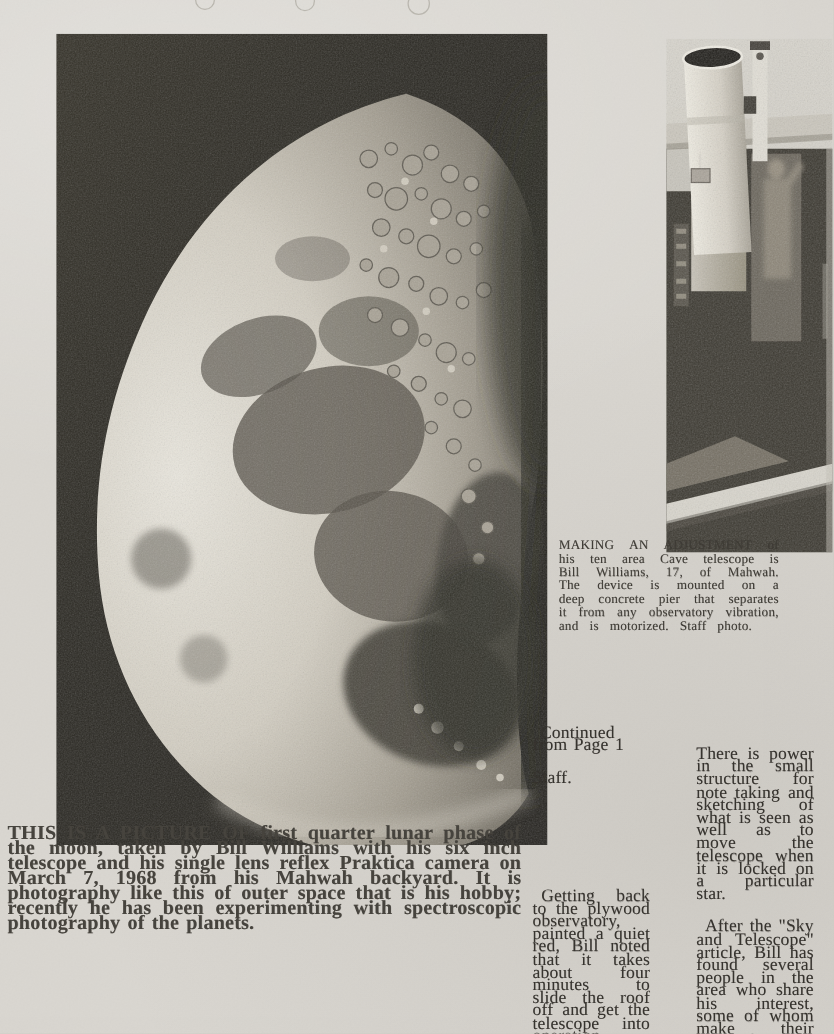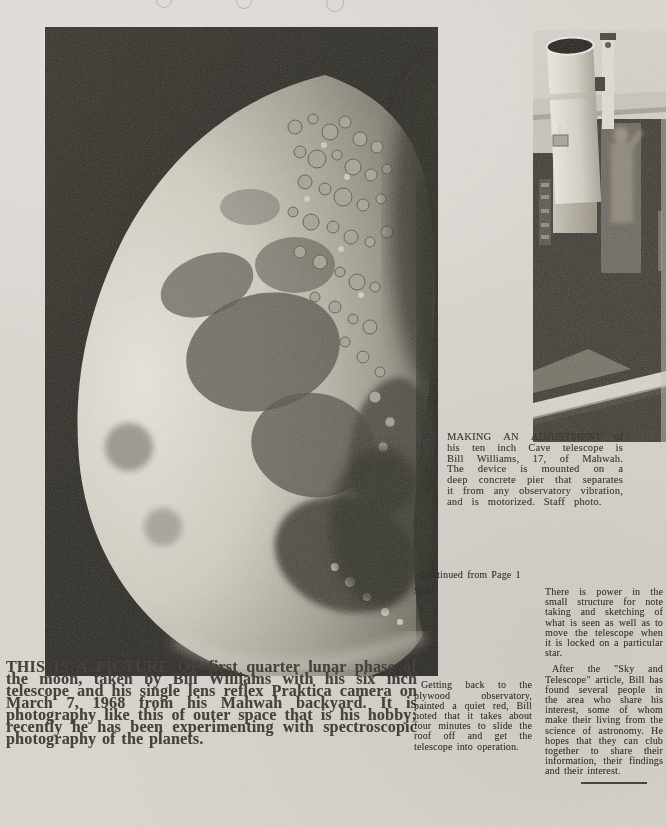--- a/index.html
+++ b/index.html
@@ -51,22 +51,22 @@
     letter-spacing:-0.5px;
     color:#272521;
     text-shadow:0.5px 0.5px 0 rgba(39,37,33,.4);
   }
   #article-columns{
     position:absolute;left:410px;top:566px;width:257px;
     display:flex;gap:5px;
   }
   .col{width:126px;color:#34312c;}
   .col p{
-    margin:4px;
-    font-size:10px;line-height:10.2px;
+    margin:16px;
+    font-size:14px;line-height:10.2px;
     letter-spacing:.15px;word-spacing:1.5px;
     text-align:justify;
     text-shadow:0.25px 0.25px 0 rgba(40,38,34,.3);
   }
   .col p + p{margin-top:6px;}
   #col-right{padding-top:17px;}
   .note{text-indent:6px;}
   .p-indent{text-indent:7px;}
   .p-deep-indent{text-indent:52px;}
   #p-getting-back{margin-top:84px;}
@@ -285,21 +285,21 @@
       <polygon points="0,372 133,340 133,356 0,388" fill="#d9d6cd"></polygon>
       <polygon points="0,386 133,354 133,362 0,394" fill="#55514a" opacity="0.5"></polygon>
 
       <rect x="128" y="88" width="5" height="323" fill="#c5c1b7" opacity="0.5"></rect>
       <rect x="125" y="180" width="4" height="60" fill="#b5b1a7" opacity="0.4"></rect>
 
       <rect x="0" y="0" width="133" height="411" filter="url(#grain2)" opacity="0.25"></rect>
     </svg>
   </figure>
 
-  <figcaption class="caption" id="telescope-caption">MAKING AN ADJUSTMENT of his ten inch Cave telescope is Bill Williams, 17, of Mahwah. The device is mounted on a deep concrete pier that separates it from any observatory vibration, and is motorized. Staff photo.</figcaption>
+  <figcaption class="caption" id="telescope-caption">MAKING AN ADJUSTMENT of his ten area Cave telescope is Bill Williams, 17, of Mahwah. The device is mounted on a deep concrete pier that separates it from any observatory vibration, and is motorized. Staff photo.</figcaption>
 
 
   <div id="article-columns">
     <div class="col" id="col-left">
       <p class="note">Continued from Page 1</p>
       <p>Staff.</p>
       <p class="p-indent" id="p-getting-back">Getting back to the plywood observatory, painted a quiet red, Bill noted that it takes about four minutes to slide the roof off and get the telescope into operation.</p>
     </div>
     <div class="col" id="col-right">
       <p>There is power in the small structure for note taking and sketching of what is seen as well as to move the telescope when it is locked on a particular star.</p>

